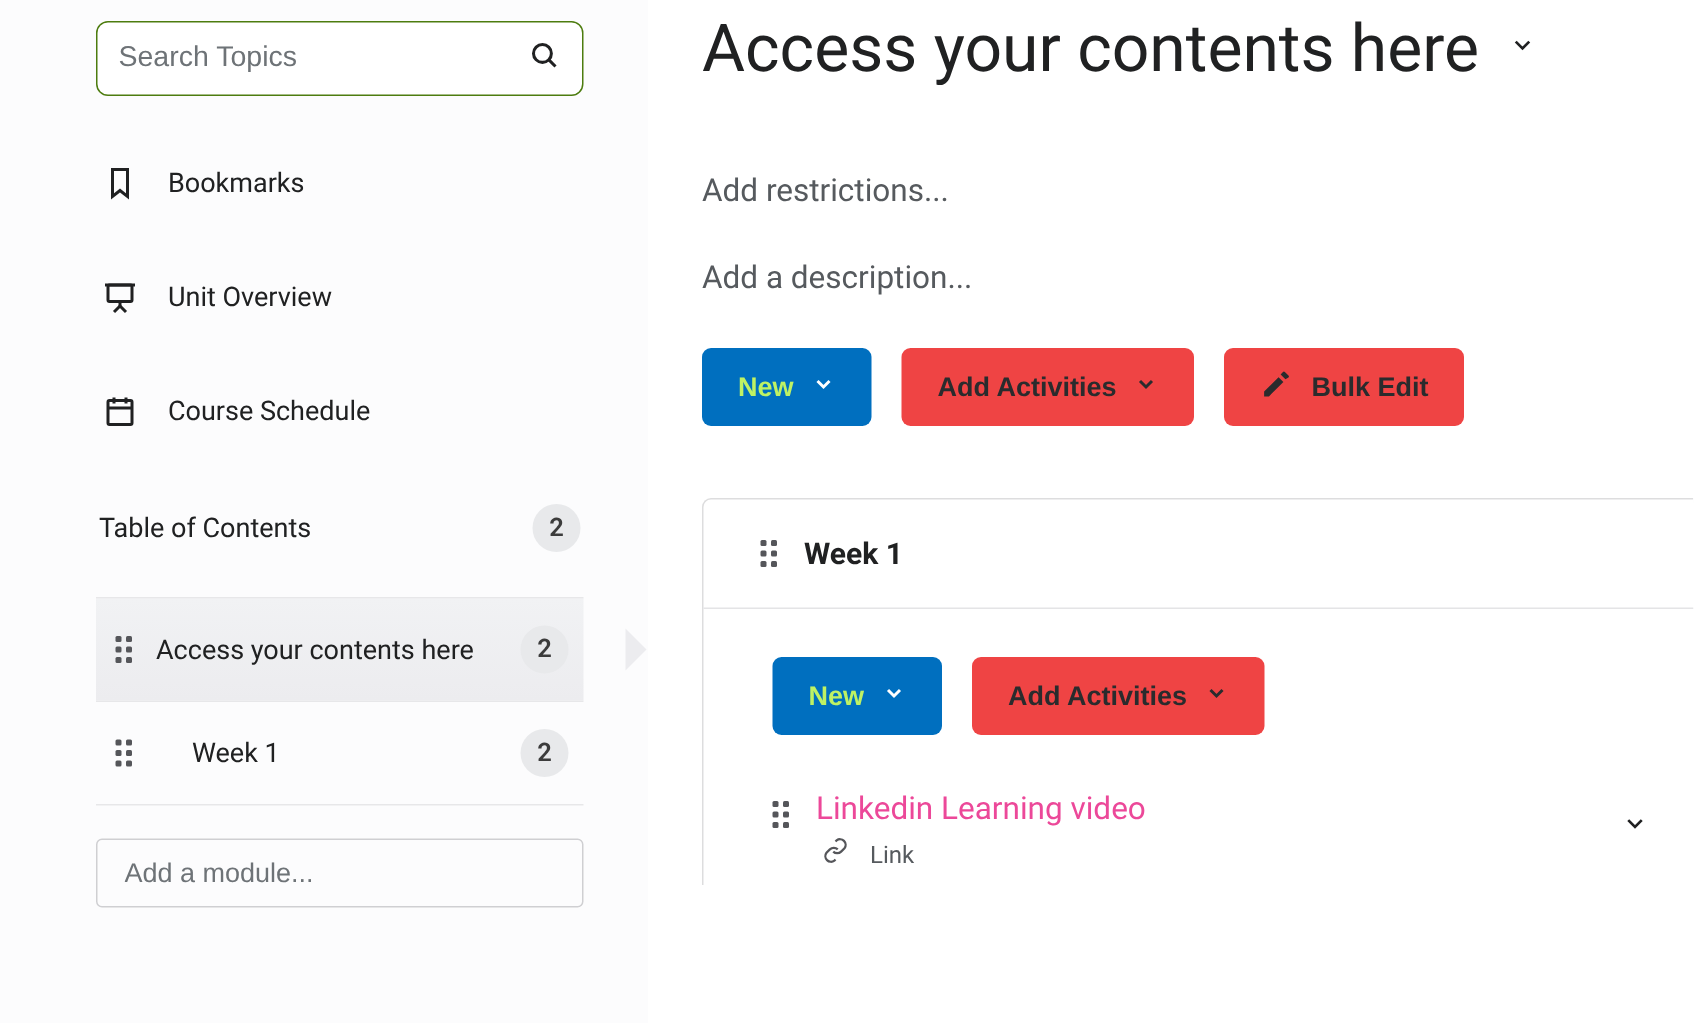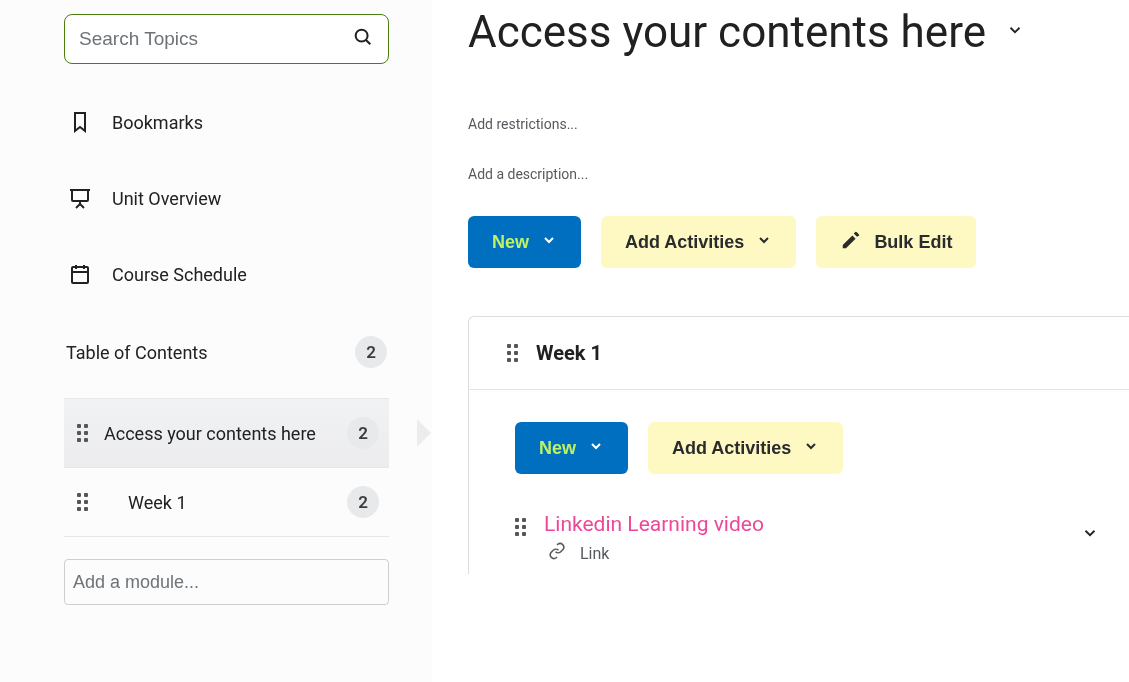--- a/index.html
+++ b/index.html
@@ -130,21 +130,21 @@
   .module-item.sub { padding-left: 10px; }
   .module-item.sub .label { padding-left: 24px; }
   .module-item:last-of-type { border-bottom:1px solid #e7e7e9; }
   .add-module {
     margin-top: 22px;
     border:1px solid #cfcfd2;
     border-radius:4px;
     height:46px;
     display:flex;
     align-items:center;
-    padding:0 8px;
+    padding:0 18px;
   }
   .add-module input {
     border:none; outline:none; width:100%;
     font-size:18px; color:#333; background:transparent;
   }
   .add-module input::placeholder { color:#6e7377; }
   
   .main {
     flex:1;
     padding: 6px 0 0 36px;
@@ -155,39 +155,39 @@
     gap:20px;
   }
   .page-title {
     font-size: 44px;
     font-weight: 400;
     color:#202122;
   }
   .title-chevron svg { width:18px; height:18px; color:#202122; }
   .meta-links { margin-top: 58px; }
   .meta-link {
-    font-size: 14px;
+    font-size: 21px;
     color: #565a5e;
     margin-bottom: 34px;
     cursor:pointer;
   }
   .action-row { display:flex; gap:20px; margin-top:14px; }
   .btn {
     display:flex; align-items:center; justify-content:center;
     gap:12px;
     height:52px;
     border-radius:6px;
     font-size:18px;
     font-weight:600;
     padding:0 24px;
     cursor:pointer;
     border:none;
   }
   .btn-primary { background:#006fbf; color:#bef264; }
-  .btn-secondary { background:#fef9c3; color:#2a2b2d;align-items:center; }
+  .btn-secondary { background:#ef4444; color:#2a2b2d;align-items:center; }
   .btn .chev svg { width:16px; height:16px; }
   .btn .pen svg { width:22px; height:22px; }
   
   .module-panel {
     margin-top: 48px;
     border:1px solid #ddddde;
     border-right:none;
     border-bottom:none;
     border-radius:6px 0 0 0;
   }

